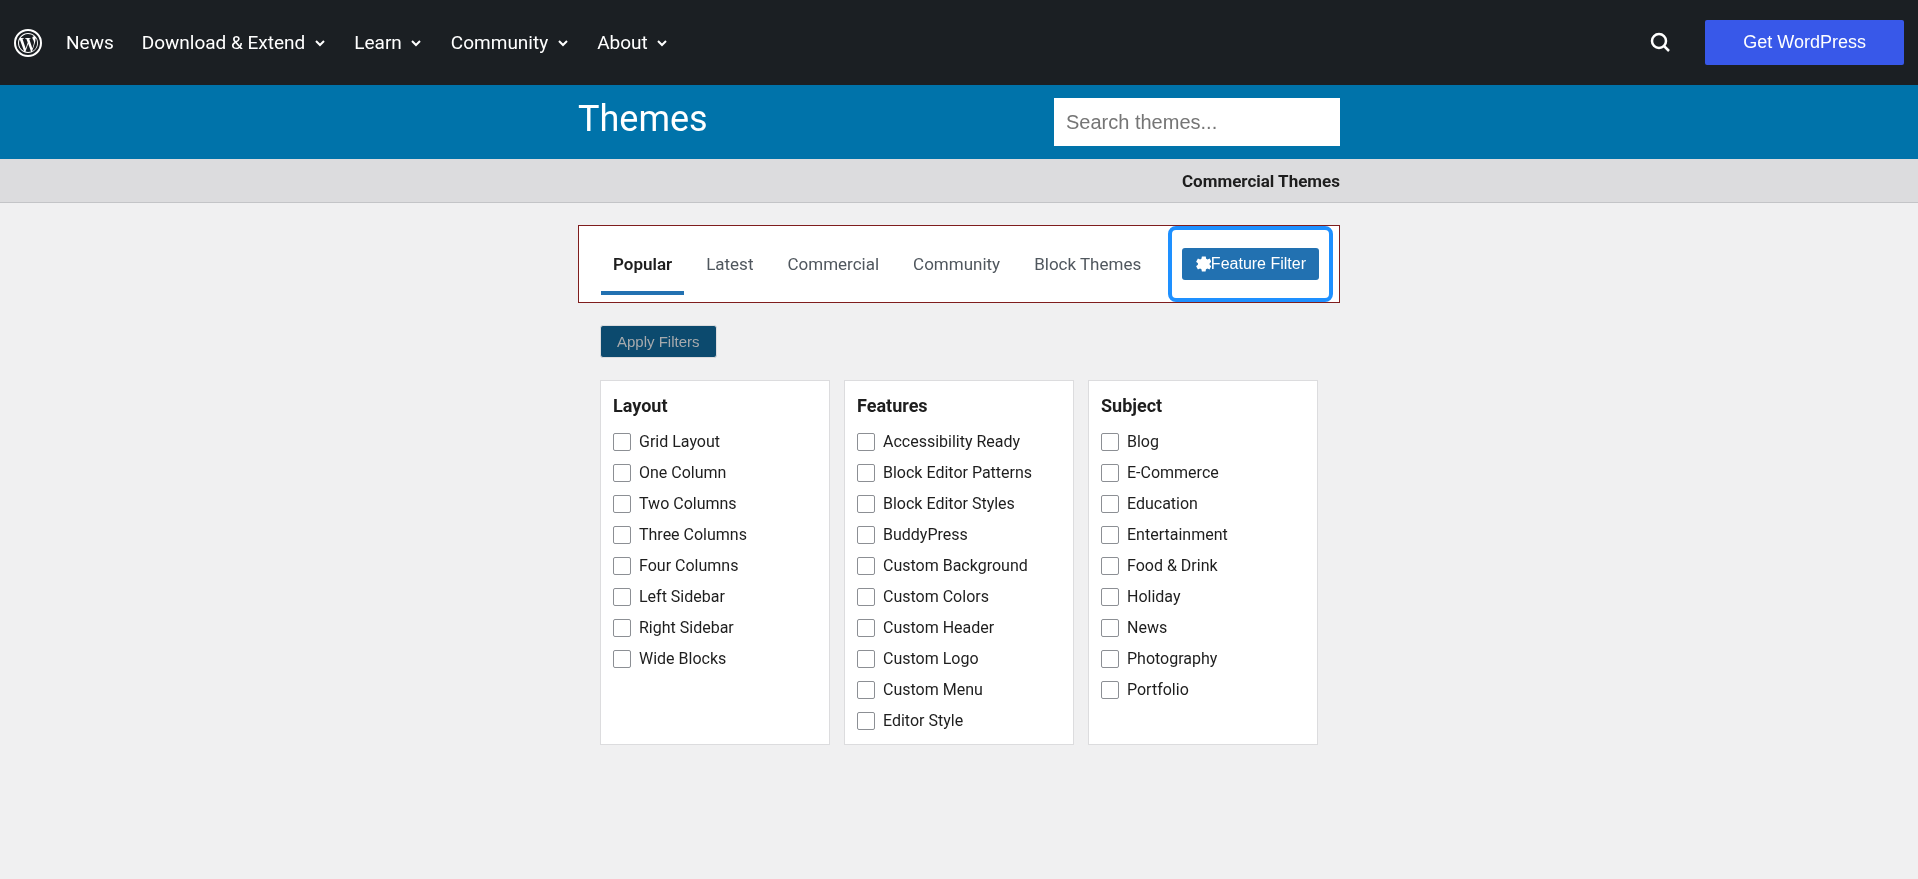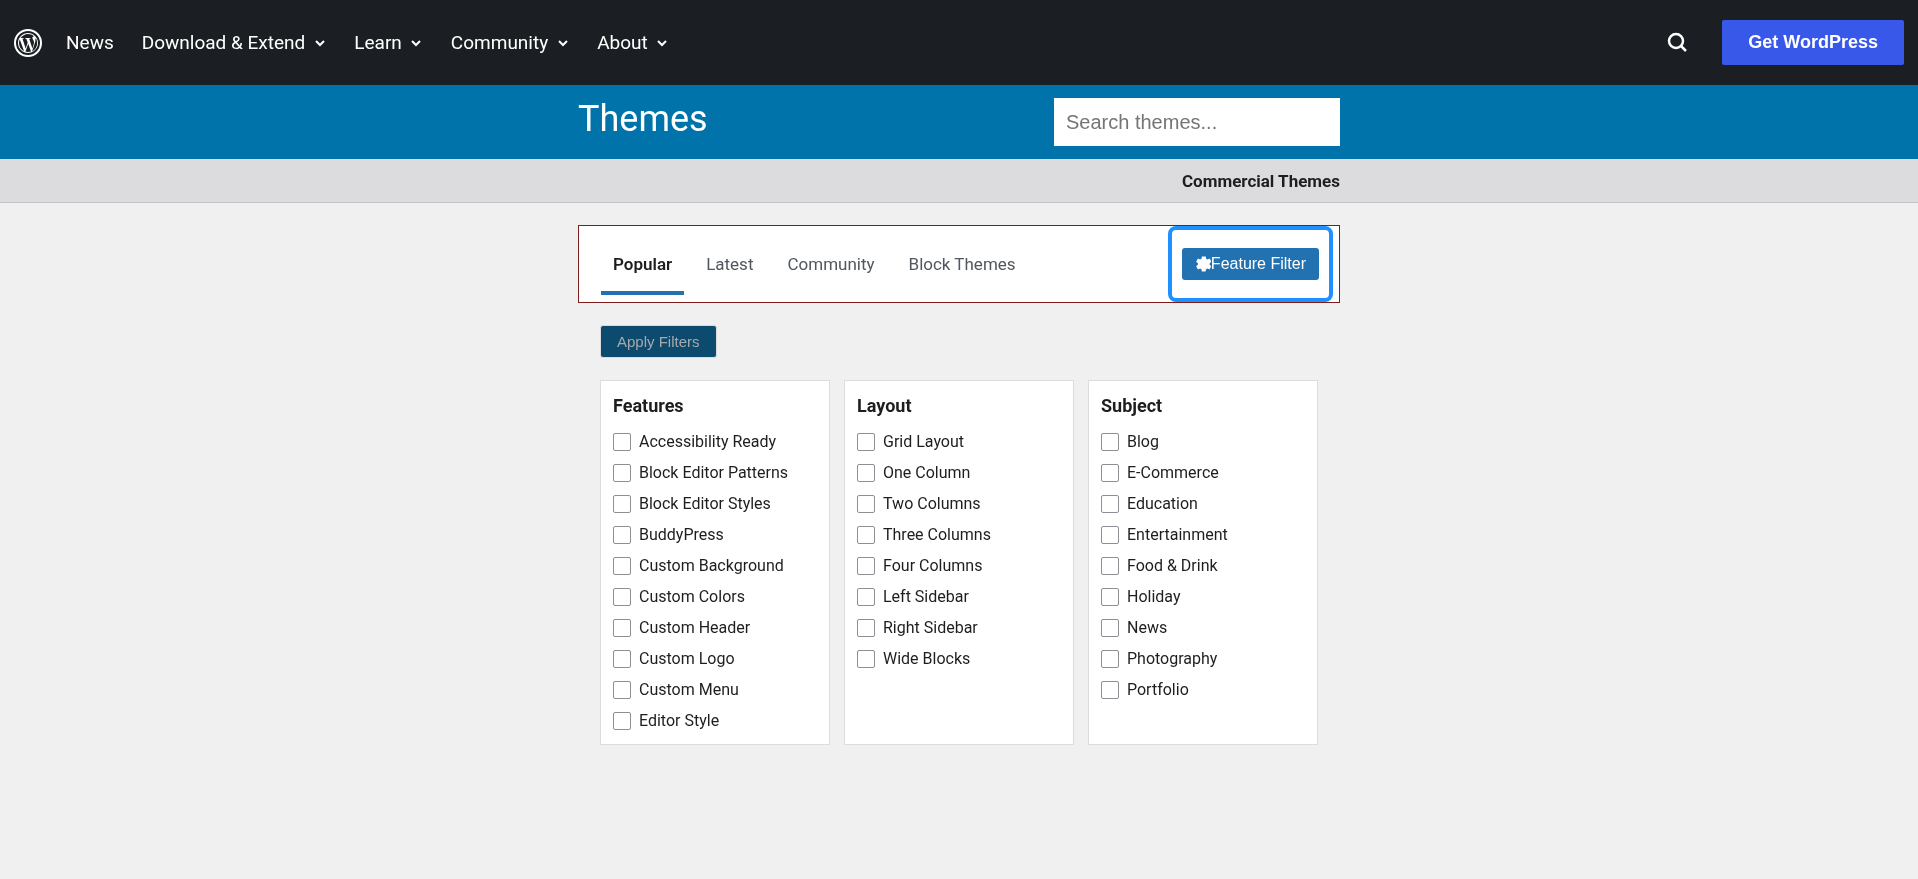--- a/index.html
+++ b/index.html
@@ -75,23 +75,23 @@
 .search-icon {
   width: 24px;
   height: 24px;
   cursor: pointer;
 }
 
 .get-wp-btn {
   background: #3858e9;
   color: #fff;
   border: none;
-  padding: 12px 26px;
+  padding: 12px 38px;
   font-size: 18px;
-  font-weight: 700;
+  font-weight: 400;
   border-radius: 2px;
   cursor: pointer;
 }
 
 .hero {
   background: #0073aa;
   height: 74px;
   display: flex;
   align-items: center;
 }
@@ -334,20 +334,21 @@
   <div class="subheader-inner">
     <span class="commercial-link">Commercial Themes</span>
   </div>
 </div>
 
 <div class="main-content">
   <div class="filter-bar">
     <div class="filter-tabs">
       <div class="filter-tab active">Popular</div>
       <div class="filter-tab">Latest</div>
+      <div class="filter-tab">Commercial</div>
       <div class="filter-tab">Community</div>
       <div class="filter-tab">Block Themes</div>
     </div>
     <div class="feature-filter-wrap">
       <button class="feature-filter-btn">
         <span class="gear-icon">
           <svg viewBox="0 0 20 20" width="16" height="16" fill="#fff">
               <path d="M10 12.5a2.5 2.5 0 100-5 2.5 2.5 0 000 5zM18.3 11c0-.3.1-.7.1-1s0-.7-.1-1l2-1.6c.2-.1.2-.4.1-.6l-1.9-3.3c-.1-.2-.4-.3-.6-.2l-2.4 1c-.5-.4-1-.7-1.6-.9l-.4-2.5c0-.2-.2-.4-.5-.4H9c-.2 0-.4.2-.5.4l-.4 2.5c-.6.2-1.1.5-1.6.9l-2.4-1c-.2-.1-.5 0-.6.2L1.6 6.8c-.1.2-.1.5.1.6l2 1.6c0 .3-.1.7-.1 1s0 .7.1 1l-2 1.6c-.2.1-.2.4-.1.6l1.9 3.3c.1.2.4.3.6.2l2.4-1c.5.4 1 .7 1.6.9l.4 2.5c0 .2.2.4.5.4h3.8c.2 0 .4-.2.5-.4l.4-2.5c.6-.2 1.1-.5 1.6-.9l2.4 1c.2.1.5 0 .6-.2l1.9-3.3c.1-.2.1-.5-.1-.6l-2-1.6z"></path>
             </svg>
         </span>
@@ -355,20 +356,58 @@
       </button>
     </div>
   </div>
 
   <div class="apply-filters-wrap">
     <button class="apply-filters-btn">Apply Filters</button>
   </div>
 
   <div class="filter-columns">
     <div class="filter-col">
+      <div class="filter-col-title">Layout</div>
+      <div class="filter-options">
+        <label class="filter-option">
+            <input type="checkbox" style="">
+            <span>Grid Layout</span>
+          </label>
+        <label class="filter-option">
+            <input type="checkbox" style="">
+            <span>One Column</span>
+          </label>
+        <label class="filter-option">
+            <input type="checkbox" style="">
+            <span>Two Columns</span>
+          </label>
+        <label class="filter-option">
+            <input type="checkbox" style="">
+            <span>Three Columns</span>
+          </label>
+        <label class="filter-option">
+            <input type="checkbox" style="">
+            <span>Four Columns</span>
+          </label>
+        <label class="filter-option">
+            <input type="checkbox" style="">
+            <span>Left Sidebar</span>
+          </label>
+        <label class="filter-option">
+            <input type="checkbox" style="">
+            <span>Right Sidebar</span>
+          </label>
+        <label class="filter-option">
+            <input type="checkbox" style="">
+            <span>Wide Blocks</span>
+          </label>
+      </div>
+    </div>
+
+    <div class="filter-col">
       <div class="filter-col-title">Features</div>
       <div class="filter-options">
         <label class="filter-option">
             <input type="checkbox" style="">
             <span>Accessibility Ready</span>
           </label>
         <label class="filter-option">
             <input type="checkbox" style="">
             <span>Block Editor Patterns</span>
           </label>
@@ -396,58 +435,20 @@
             <input type="checkbox" style="">
             <span>Custom Logo</span>
           </label>
         <label class="filter-option">
             <input type="checkbox" style="">
             <span>Custom Menu</span>
           </label>
         <label class="filter-option">
             <input type="checkbox" style="">
             <span>Editor Style</span>
-          </label>
-      </div>
-    </div>
-
-    <div class="filter-col">
-      <div class="filter-col-title">Layout</div>
-      <div class="filter-options">
-        <label class="filter-option">
-            <input type="checkbox" style="">
-            <span>Grid Layout</span>
-          </label>
-        <label class="filter-option">
-            <input type="checkbox" style="">
-            <span>One Column</span>
-          </label>
-        <label class="filter-option">
-            <input type="checkbox" style="">
-            <span>Two Columns</span>
-          </label>
-        <label class="filter-option">
-            <input type="checkbox" style="">
-            <span>Three Columns</span>
-          </label>
-        <label class="filter-option">
-            <input type="checkbox" style="">
-            <span>Four Columns</span>
-          </label>
-        <label class="filter-option">
-            <input type="checkbox" style="">
-            <span>Left Sidebar</span>
-          </label>
-        <label class="filter-option">
-            <input type="checkbox" style="">
-            <span>Right Sidebar</span>
-          </label>
-        <label class="filter-option">
-            <input type="checkbox" style="">
-            <span>Wide Blocks</span>
           </label>
       </div>
     </div>
 
     <div class="filter-col">
       <div class="filter-col-title">Subject</div>
       <div class="filter-options">
         <label class="filter-option">
             <input type="checkbox" style="">
             <span>Blog</span>

